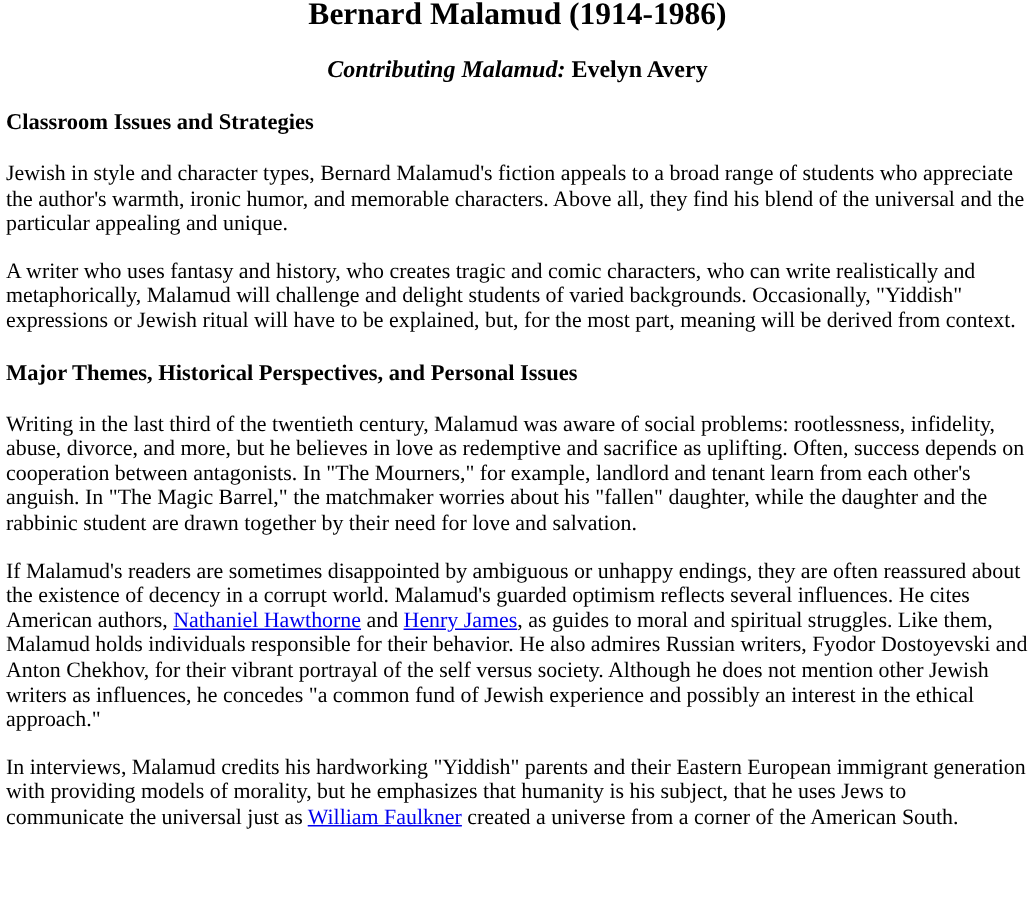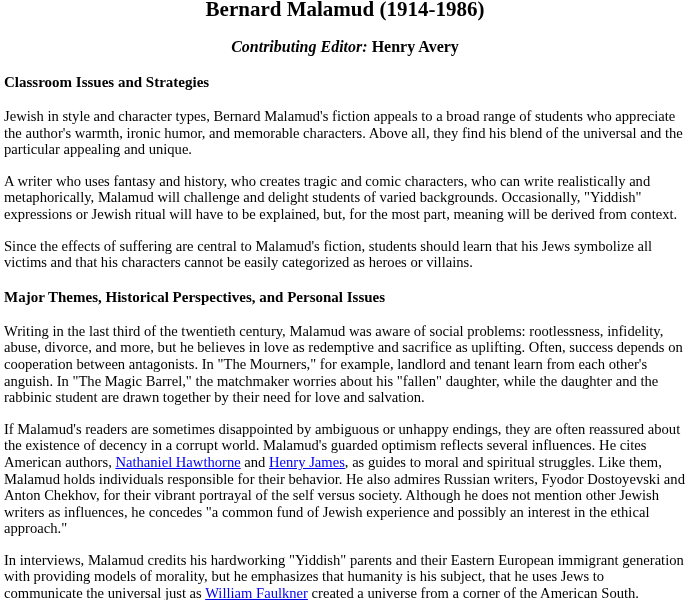--- a/index.html
+++ b/index.html
@@ -26,28 +26,27 @@
   p { margin: 15px 0 0 0; }
   h2 + p { margin-top: 16px; }
   a { color: #0000ee; }
 </style>
 </head>
 <body>
 
 <div class="page">
   <h1>Bernard Malamud (1914-1986)</h1>
   <div class="editor">
-    <em>Contributing Editor:</em>
-    <span>Henry Avery</span>
+    <em>Contributing Malamud:</em>
+    <span>Evelyn Avery</span>
   </div>
 
   <h2>Classroom Issues and Strategies</h2>
   <p>Jewish in style and character types, Bernard Malamud's fiction appeals to a broad range of students who appreciate the author's warmth, ironic humor, and memorable characters. Above all, they find his blend of the universal and the particular appealing and unique.</p>
   <p>A writer who uses fantasy and history, who creates tragic and comic characters, who can write realistically and metaphorically, Malamud will challenge and delight students of varied backgrounds. Occasionally, "Yiddish" expressions or Jewish ritual will have to be explained, but, for the most part, meaning will be derived from context.</p>
-  <p>Since the effects of suffering are central to Malamud's fiction, students should learn that his Jews symbolize all victims and that his characters cannot be easily categorized as heroes or villains.</p>
 
   <h2>Major Themes, Historical Perspectives, and Personal Issues</h2>
   <p>Writing in the last third of the twentieth century, Malamud was aware of social problems: rootlessness, infidelity, abuse, divorce, and more, but he believes in love as redemptive and sacrifice as uplifting. Often, success depends on cooperation between antagonists. In "The Mourners," for example, landlord and tenant learn from each other's anguish. In "The Magic Barrel," the matchmaker worries about his "fallen" daughter, while the daughter and the rabbinic student are drawn together by their need for love and salvation.</p>
 
   <p><span>If Malamud's readers are sometimes disappointed by ambiguous or unhappy endings, they are often reassured about the existence of decency in a corrupt world. Malamud's guarded optimism reflects several influences. He cites American authors, </span><a href="#" style="color: rgb(0, 0, 238);">Nathaniel Hawthorne</a><span> and </span><a href="#" style="color: rgb(0, 0, 238);">Henry James</a><span>, as guides to moral and spiritual struggles. Like them, Malamud holds individuals responsible for their behavior. He also admires Russian writers, Fyodor Dostoyevski and Anton Chekhov, for their vibrant portrayal of the self versus society. Although he does not mention other Jewish writers as influences, he concedes "a common fund of Jewish experience and possibly an interest in the ethical approach."</span></p>
 
   <p><span>In interviews, Malamud credits his hardworking "Yiddish" parents and their Eastern European immigrant generation with providing models of morality, but he emphasizes that humanity is his subject, that he uses Jews to communicate the universal just as </span><a href="#" style="color: rgb(0, 0, 238);">William Faulkner</a><span> created a universe from a corner of the American South.</span></p>
 
 </div>
 

